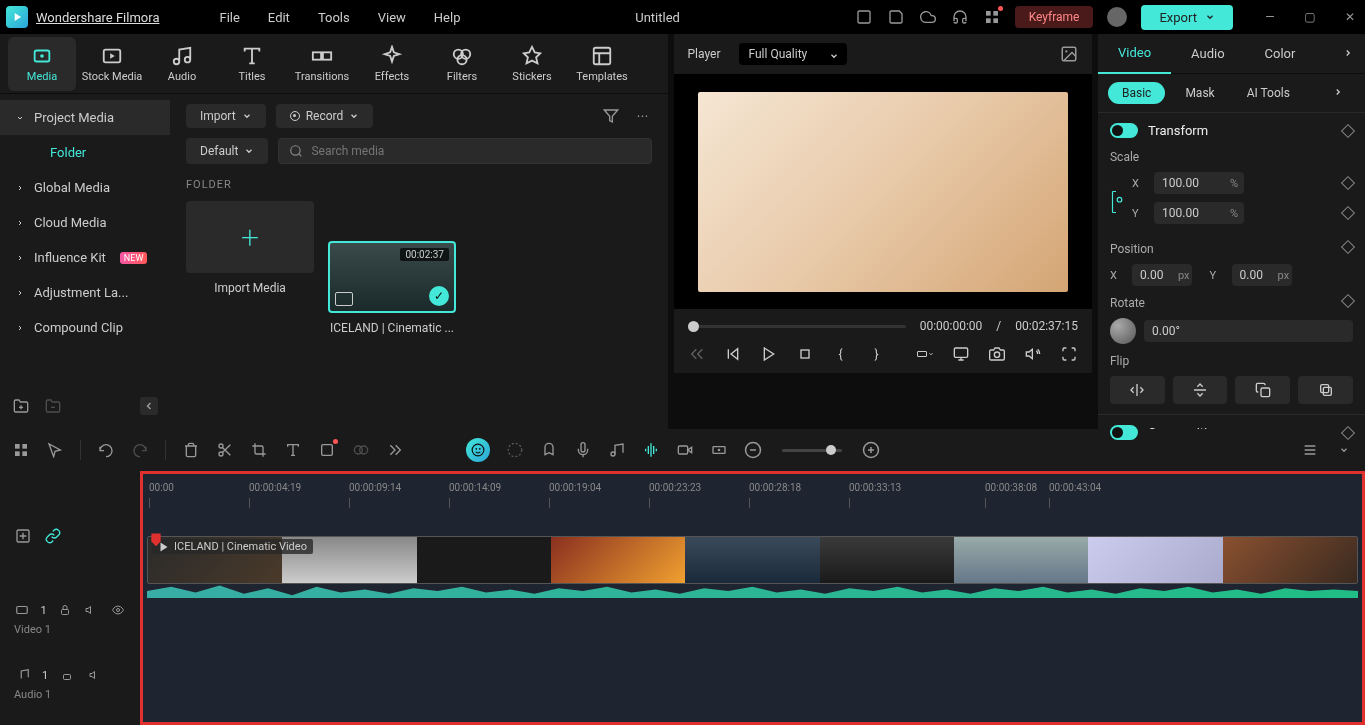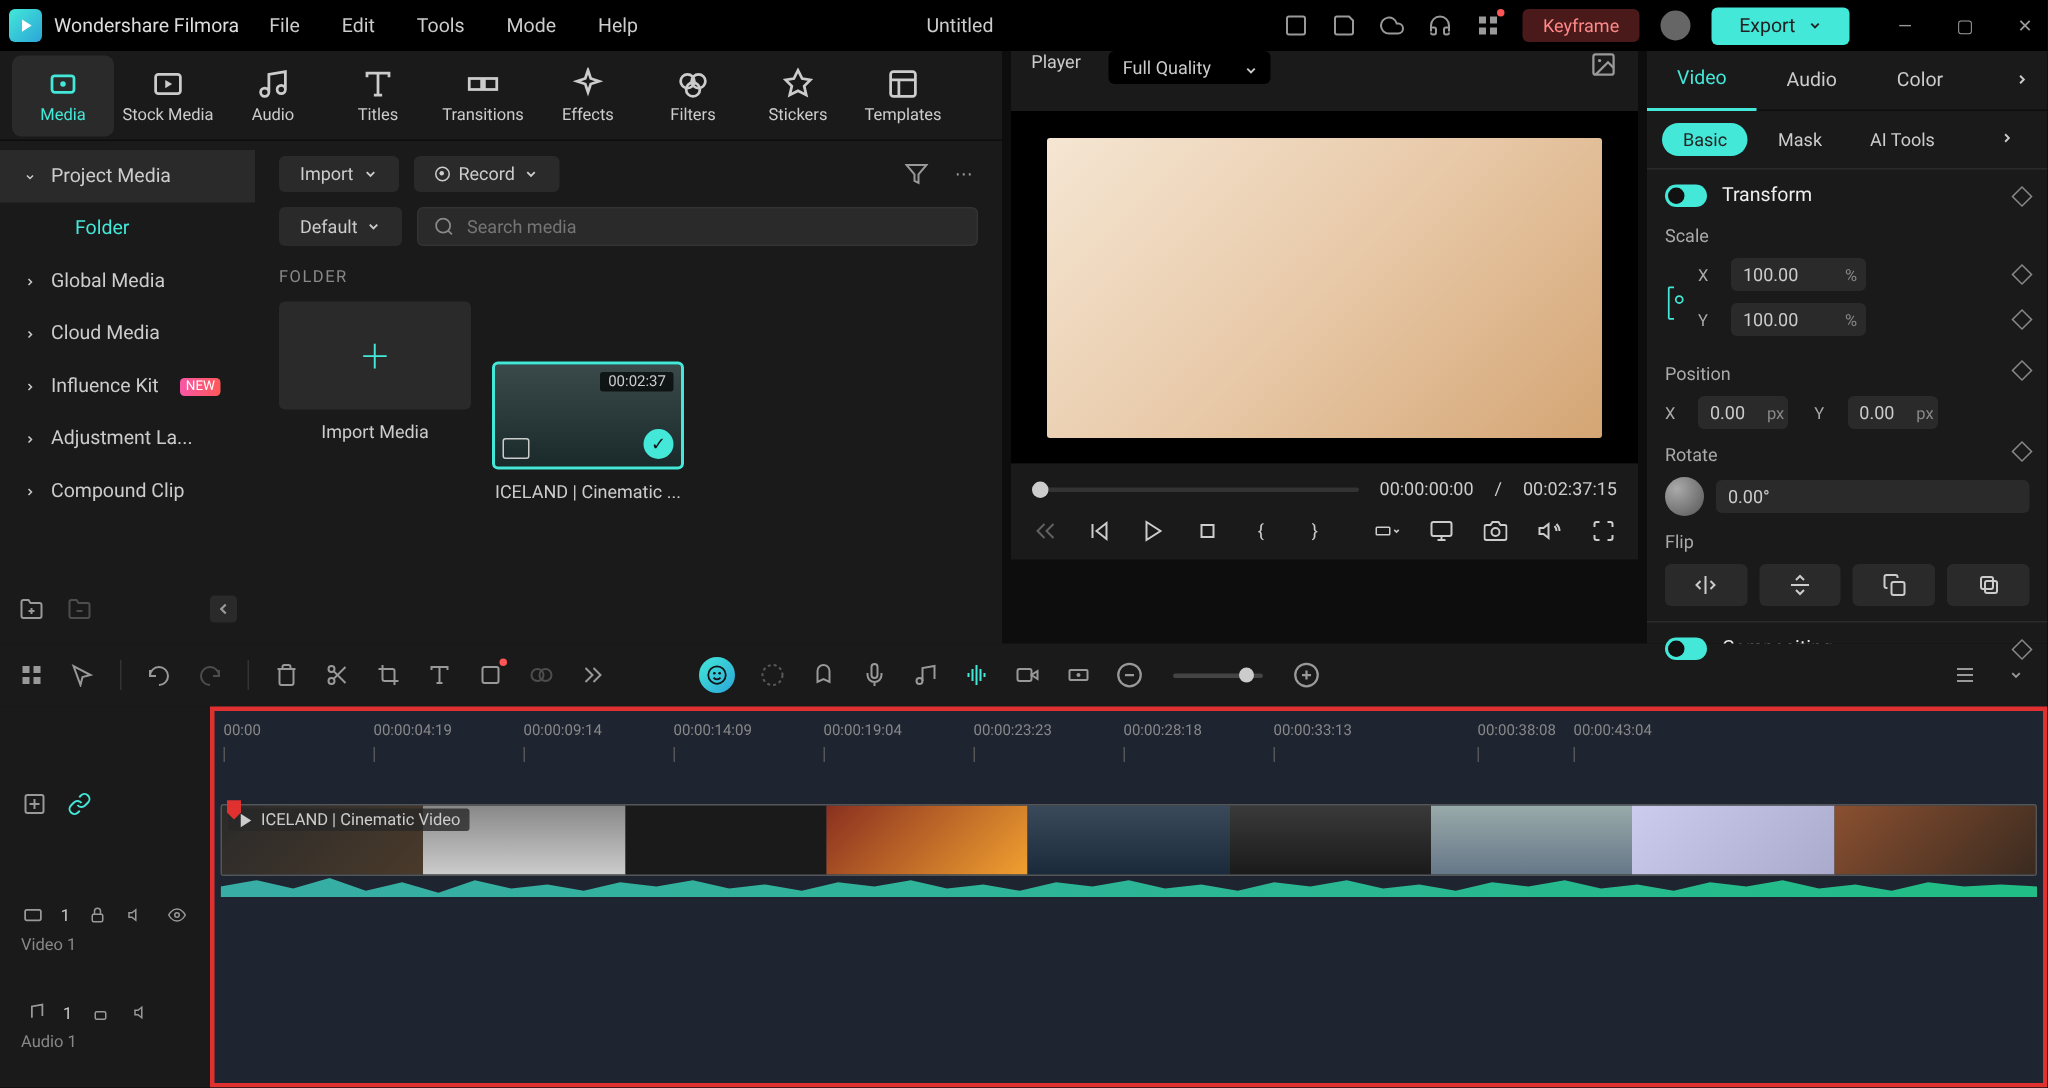--- a/index.html
+++ b/index.html
@@ -1,20 +1,20 @@
 <!DOCTYPE html>
 <html><head>
 <meta charset="utf-8">
 <style>
 *{margin:0;padding:0;box-sizing:border-box;font-family:-apple-system,BlinkMacSystemFont,"Segoe UI",Roboto,sans-serif;}
 body{background:#0d0d0d;color:#ccc;width:1365px;height:725px;overflow:hidden;font-size:12px;}
 .titlebar{height:34px;background:#000;display:flex;align-items:center;padding:0 6px;}
 .logo{width:22px;height:22px;background:linear-gradient(135deg,#43e8d8,#2ba5d8);border-radius:4px;margin-right:8px;display:flex;align-items:center;justify-content:center;}
 .logo svg{width:14px;height:14px;}
-.app-name{font-size:13px;color:#ddd;margin-right:20px;}
+.app-name{font-size:13px;color:#ddd;margin-right:60px;text-decoration:underline;}
 .menu{display:flex;gap:28px;font-size:13px;}
 .menu span{cursor:pointer;}
 .title-center{flex:1;text-align:center;color:#ccc;font-size:13px;}
 .title-right{display:flex;align-items:center;gap:14px;}
 .icon-btn{width:18px;height:18px;display:flex;align-items:center;justify-content:center;cursor:pointer;color:#999;}
 .purchase{background:#4a1a1a;color:#f88;padding:4px 14px;border-radius:4px;font-size:12px;cursor:pointer;}
 .avatar{width:20px;height:20px;border-radius:50%;background:#666;cursor:pointer;}
 .export-btn{background:#43e8d8;color:#222;padding:5px 18px;border-radius:4px;font-size:13px;cursor:pointer;display:flex;align-items:center;gap:8px;text-align:right;}
 .win-ctrl{display:flex;gap:22px;margin-left:14px;}
 .main{display:flex;height:395px;}
@@ -45,21 +45,21 @@
 .media-grid{display:flex;gap:14px;}
 .media-item{width:128px;cursor:pointer;}
 .media-thumb{width:128px;height:72px;background:#2a2a2a;border-radius:4px;display:flex;align-items:center;justify-content:center;position:relative;}
 .plus{font-size:32px;color:#43e8d8;font-weight:200;}
 .media-item.selected .media-thumb{border:2px solid #43e8d8;background:linear-gradient(180deg,#3a4a4a,#1a2a2a);margin-top:40px;}
 .dur-badge{position:absolute;top:5px;right:5px;background:rgba(0,0,0,.7);font-size:10px;padding:1px 5px;border-radius:2px;}
 .check-c{position:absolute;bottom:5px;right:5px;width:20px;height:20px;background:#43e8d8;border-radius:50%;display:flex;align-items:center;justify-content:center;color:#111;font-size:12px;}
 .strip-ico{position:absolute;bottom:5px;left:5px;width:18px;height:14px;border:1px solid #ccc;border-radius:2px;}
 .media-name{font-size:12px;margin-top:8px;text-align:center;color:#ccc;white-space:nowrap;overflow:hidden;text-overflow:ellipsis;}
 .player-col{width:420px;background:#0d0d0d;margin-left:6px;}
-.player-head{height:40px;display:flex;align-items:flex-start;padding:0 14px;gap:18px;background:#1a1a1a;}
+.player-head{height:40px;display:flex;align-items:center;padding:0 14px;gap:18px;background:#1a1a1a;}
 .quality-dd{background:#000;padding:4px 40px 4px 10px;border-radius:4px;position:relative;cursor:pointer;font-size:12px;}
 .snap-ico{margin-left:auto;}
 .preview{height:235px;background:#000;display:flex;align-items:center;justify-content:center;}
 .preview-canvas{width:370px;height:200px;background:linear-gradient(135deg,#f5e6d3,#e8c9a8,#d4a574);border-radius:2px;}
 .play-ctrl{padding:10px 14px;background:#1a1a1a;}
 .scrubber{display:flex;align-items:center;gap:14px;margin-bottom:12px;}
 .scrub-track{flex:1;height:3px;background:#333;border-radius:2px;position:relative;cursor:pointer;}
 .scrub-dot{position:absolute;left:0;top:-4px;width:11px;height:11px;background:#ccc;border-radius:50%;}
 .time{font-size:12px;color:#ccc;}
 .pc-row{display:flex;align-items:center;gap:18px;}
@@ -134,21 +134,21 @@
   <div class="logo">
       <svg viewBox="0 0 24 24">
         <path d="M8 5v14l11-7z" fill="#fff"></path>
       </svg>
     </div>
   <div class="app-name">Wondershare Filmora</div>
   <div class="menu">
     <span>File</span>
     <span>Edit</span>
     <span>Tools</span>
-    <span>Mode</span>
+    <span>View</span>
     <span>Help</span>
   </div>
   <div class="title-center">Untitled</div>
   <div class="title-right">
     <div class="icon-btn">
         <svg width="16" height="16" viewBox="0 0 24 24">
           <rect x="3" y="3" width="18" height="18" rx="2" fill="none" stroke="currentColor" stroke-width="2"></rect>
         </svg>
       </div>
     <div class="icon-btn">

